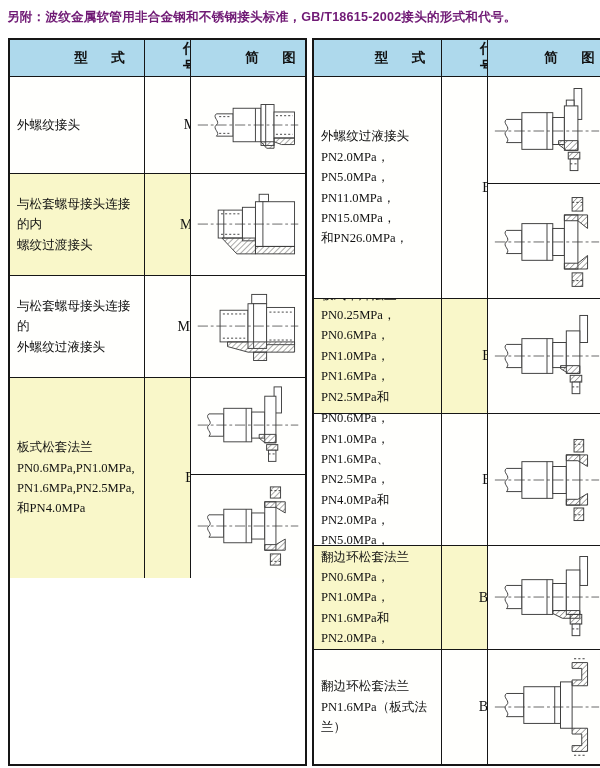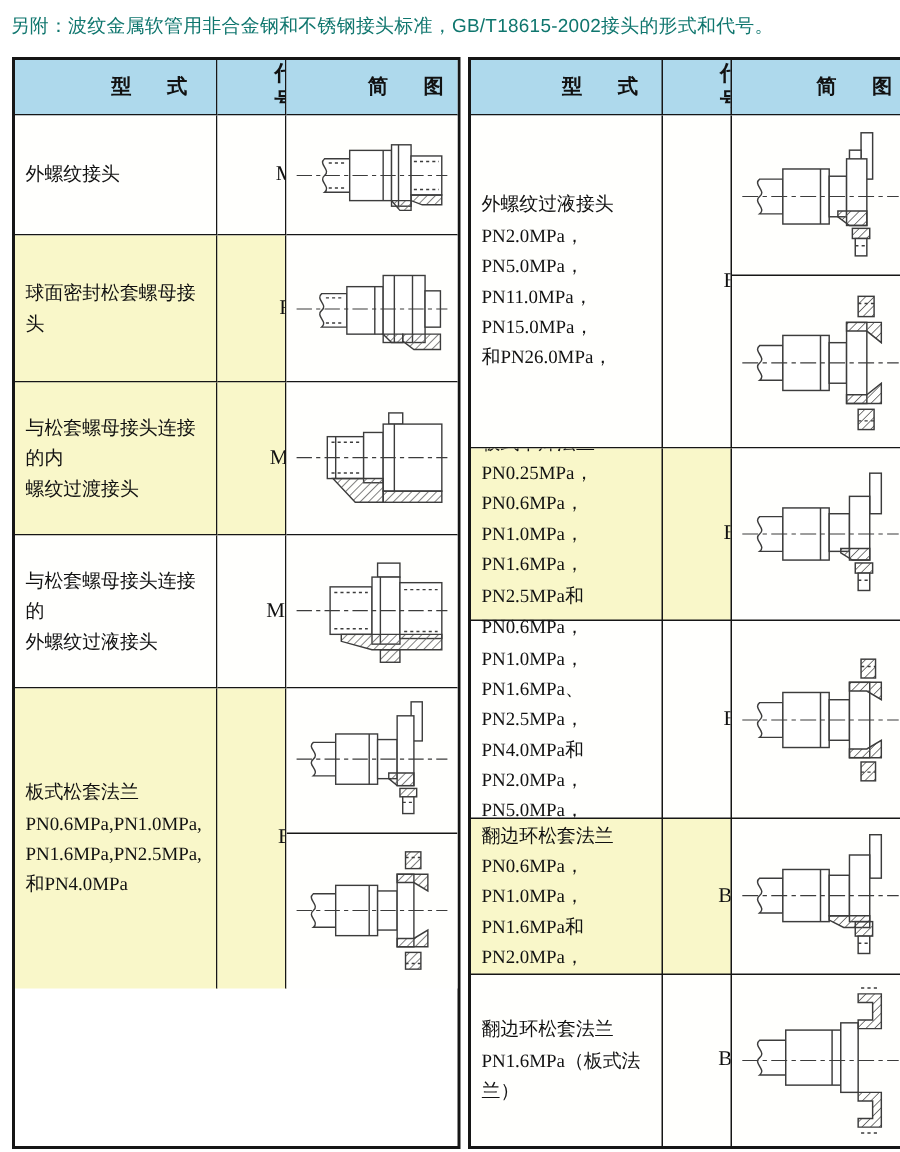--- a/index.html
+++ b/index.html
@@ -2,21 +2,21 @@
 <html style="--hdr: #aed9ec; --hl: #f9f7c9;"><head>
 <meta charset="utf-8">
 <style>
   * { margin:0; padding:0; box-sizing:border-box; }
   html,body { width:600px; height:768px; background:#ffffff; overflow:hidden; }
   body { font-family:"Liberation Serif", serif; color:#111; position:relative; }
 
   .page-title{
     position:absolute; top:9px; left:7px; width:590px;
     font-family:"Liberation Sans", sans-serif;
-    font-weight:normal; font-size:12.6px; letter-spacing:0.2px; color:#0f766e;
+    font-weight:bold; font-size:12.6px; letter-spacing:0.2px; color:#701a75;
     white-space:nowrap;
   }
 
   .tables { position:absolute; top:38px; left:8px; display:flex; gap:5px; }
 
   .tbl { border:2px solid #161616; background:#fff; }
   .row { display:flex; }
   .cell{
     border-right:1px solid #161616;
     border-bottom:1px solid #161616;
@@ -64,21 +64,21 @@
 
 <div class="tables">
 
   <div class="tbl">
     <div class="row" style="height:37px">
       <div class="cell hdr l-type">型 式</div>
       <div class="cell hdr code-c l-code">代号</div>
       <div class="cell hdr l-sk">简 图</div>
     </div>
 
-    <div class="row" style="height:80px">
+    <div class="row" style="height:97px">
       <div class="cell type-c l-type">外螺纹接头</div>
       <div class="cell code-c l-code">M</div>
       <div class="cell sk-c l-sk">
         <svg class="sk" width="108" height="80" viewBox="0 0 116 86" stroke="#3c3c3c" fill="none" stroke-width="1">
           <path fill="#fff" d="M24 31 C19 35 29 39 24 43 C19 47 29 51 24 55 L42 55 L42 31 Z"></path>
           <line class="dt" x1="27" y1="34" x2="40" y2="34"></line>
             <line class="dt" x1="27" y1="52" x2="40" y2="52"></line>
           <rect fill="#fff" x="42" y="25" width="30" height="36"></rect>
             <line x1="66" y1="25" x2="66" y2="61"></line>
           <rect fill="#fff" x="72" y="21" width="14" height="44"></rect>
@@ -86,40 +86,20 @@
           <rect fill="#fff" x="86" y="29" width="22" height="28"></rect>
           <line class="dt" x1="88" y1="33" x2="106" y2="33"></line>
             <line class="dt" x1="88" y1="53" x2="106" y2="53"></line>
           <path fill="url(#hp)" d="M86 57 L108 57 L108 64 L94 64 L86 61 Z"></path>
           <path fill="url(#hp)" d="M72 61 L86 61 L86 68 L78 68 Z"></path>
           <line class="cl" x1="4" y1="43" x2="112" y2="43" stroke-width="0.8"></line>
         </svg>
       </div>
     </div>
 
-    <div class="row" style="height:98px">
-      <div class="cell type-c l-type hl">球面密封松套螺母接头</div>
-      <div class="cell code-c l-code hl">F</div>
-      <div class="cell sk-c l-sk">
-        <svg class="sk" width="108" height="86" viewBox="0 0 116 86" stroke="#3c3c3c" fill="none" stroke-width="1">
-          <path fill="#fff" d="M22 32 C17 36 27 40 22 44 C17 48 27 52 22 56 L40 56 L40 32 Z"></path>
-          <line class="dt" x1="25" y1="35" x2="38" y2="35"></line>
-            <line class="dt" x1="25" y1="53" x2="38" y2="53"></line>
-          <rect fill="#fff" x="40" y="27" width="26" height="34"></rect>
-            <line x1="60" y1="27" x2="60" y2="61"></line>
-          <rect fill="#fff" x="66" y="19" width="30" height="48"></rect>
-          <line x1="74" y1="19" x2="74" y2="67"></line>
-            <line x1="87" y1="19" x2="87" y2="67"></line>
-          <rect fill="#fff" x="96" y="30" width="11" height="26"></rect>
-          <path fill="url(#hp)" d="M80 61 L107 61 L107 72 L88 72 L80 66 Z"></path>
-          <path fill="url(#hp)" d="M66 61 L80 61 L80 67 L72 67 Z"></path>
-          <line class="cl" x1="4" y1="43" x2="112" y2="43" stroke-width="0.8"></line>
-        </svg>
-      </div>
-    </div>
 
     <div class="row" style="height:102px">
       <div class="cell type-c l-type hl">与松套螺母接头连接的内
 螺纹过渡接头</div>
       <div class="cell code-c l-code hl">MF</div>
       <div class="cell sk-c l-sk">
         <svg class="sk" width="108" height="90" viewBox="0 0 116 90" stroke="#3c3c3c" fill="none" stroke-width="1">
           <rect fill="#fff" x="26" y="29" width="26" height="30"></rect>
             <line x1="32" y1="29" x2="32" y2="59"></line>
           <line class="dt" x1="29" y1="33" x2="50" y2="33"></line>

